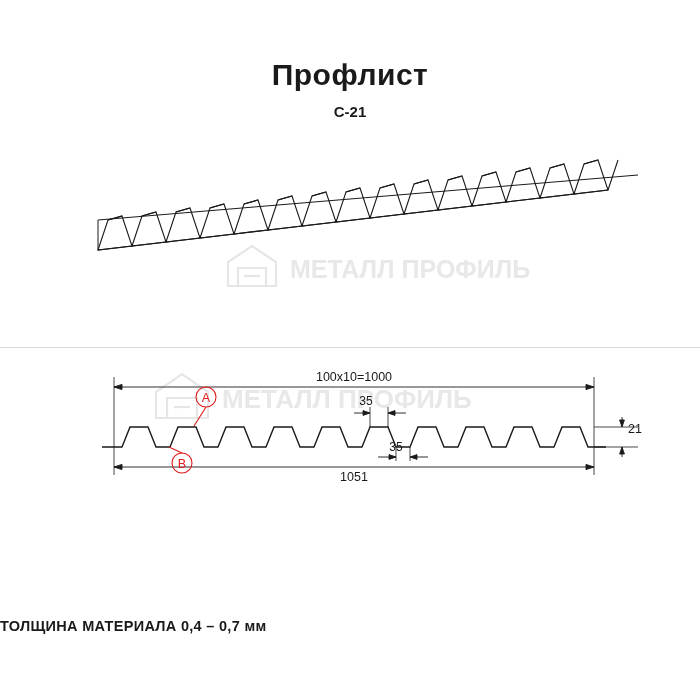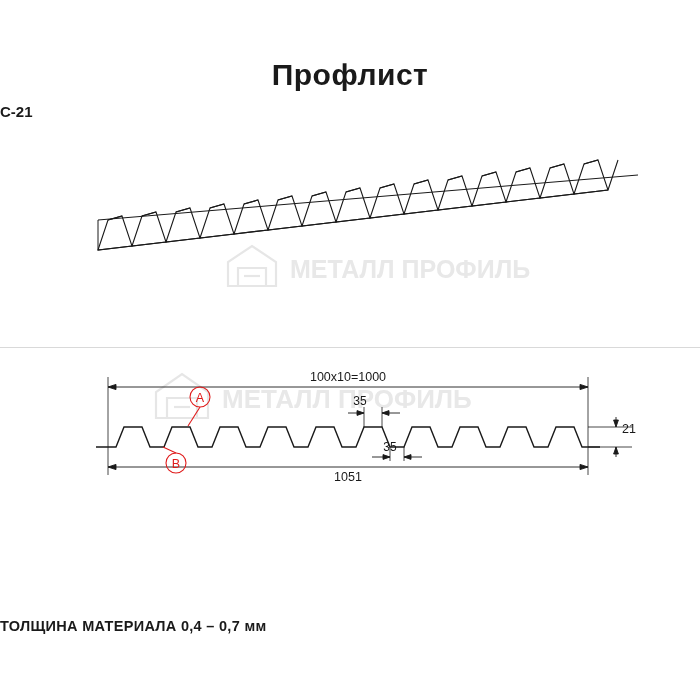--- a/index.html
+++ b/index.html
@@ -29,35 +29,36 @@
     font-size: 30px;
     font-weight: bold;
     letter-spacing: 0.5px;
     color: #1a1a1a;
   }
   .subtitle {
     position: absolute;
     top: 103px;
     left: 0;
     width: 700px;
+    text-align: center;
     font-size: 15px;
     font-weight: bold;
     color: #1a1a1a;
   }
   .iso-wrap {
     position: absolute;
     top: 150px;
     left: 60px;
     width: 580px;
     height: 170px;
   }
   .drawing-wrap {
     position: absolute;
     top: 355px;
-    left: 60px;
+    left: 66px;
     width: 600px;
     height: 150px;
   }
   .footer {
     position: absolute;
     top: 618px;
     left: 0;
     width: 700px;
     text-align: left;
     font-size: 14.5px;

